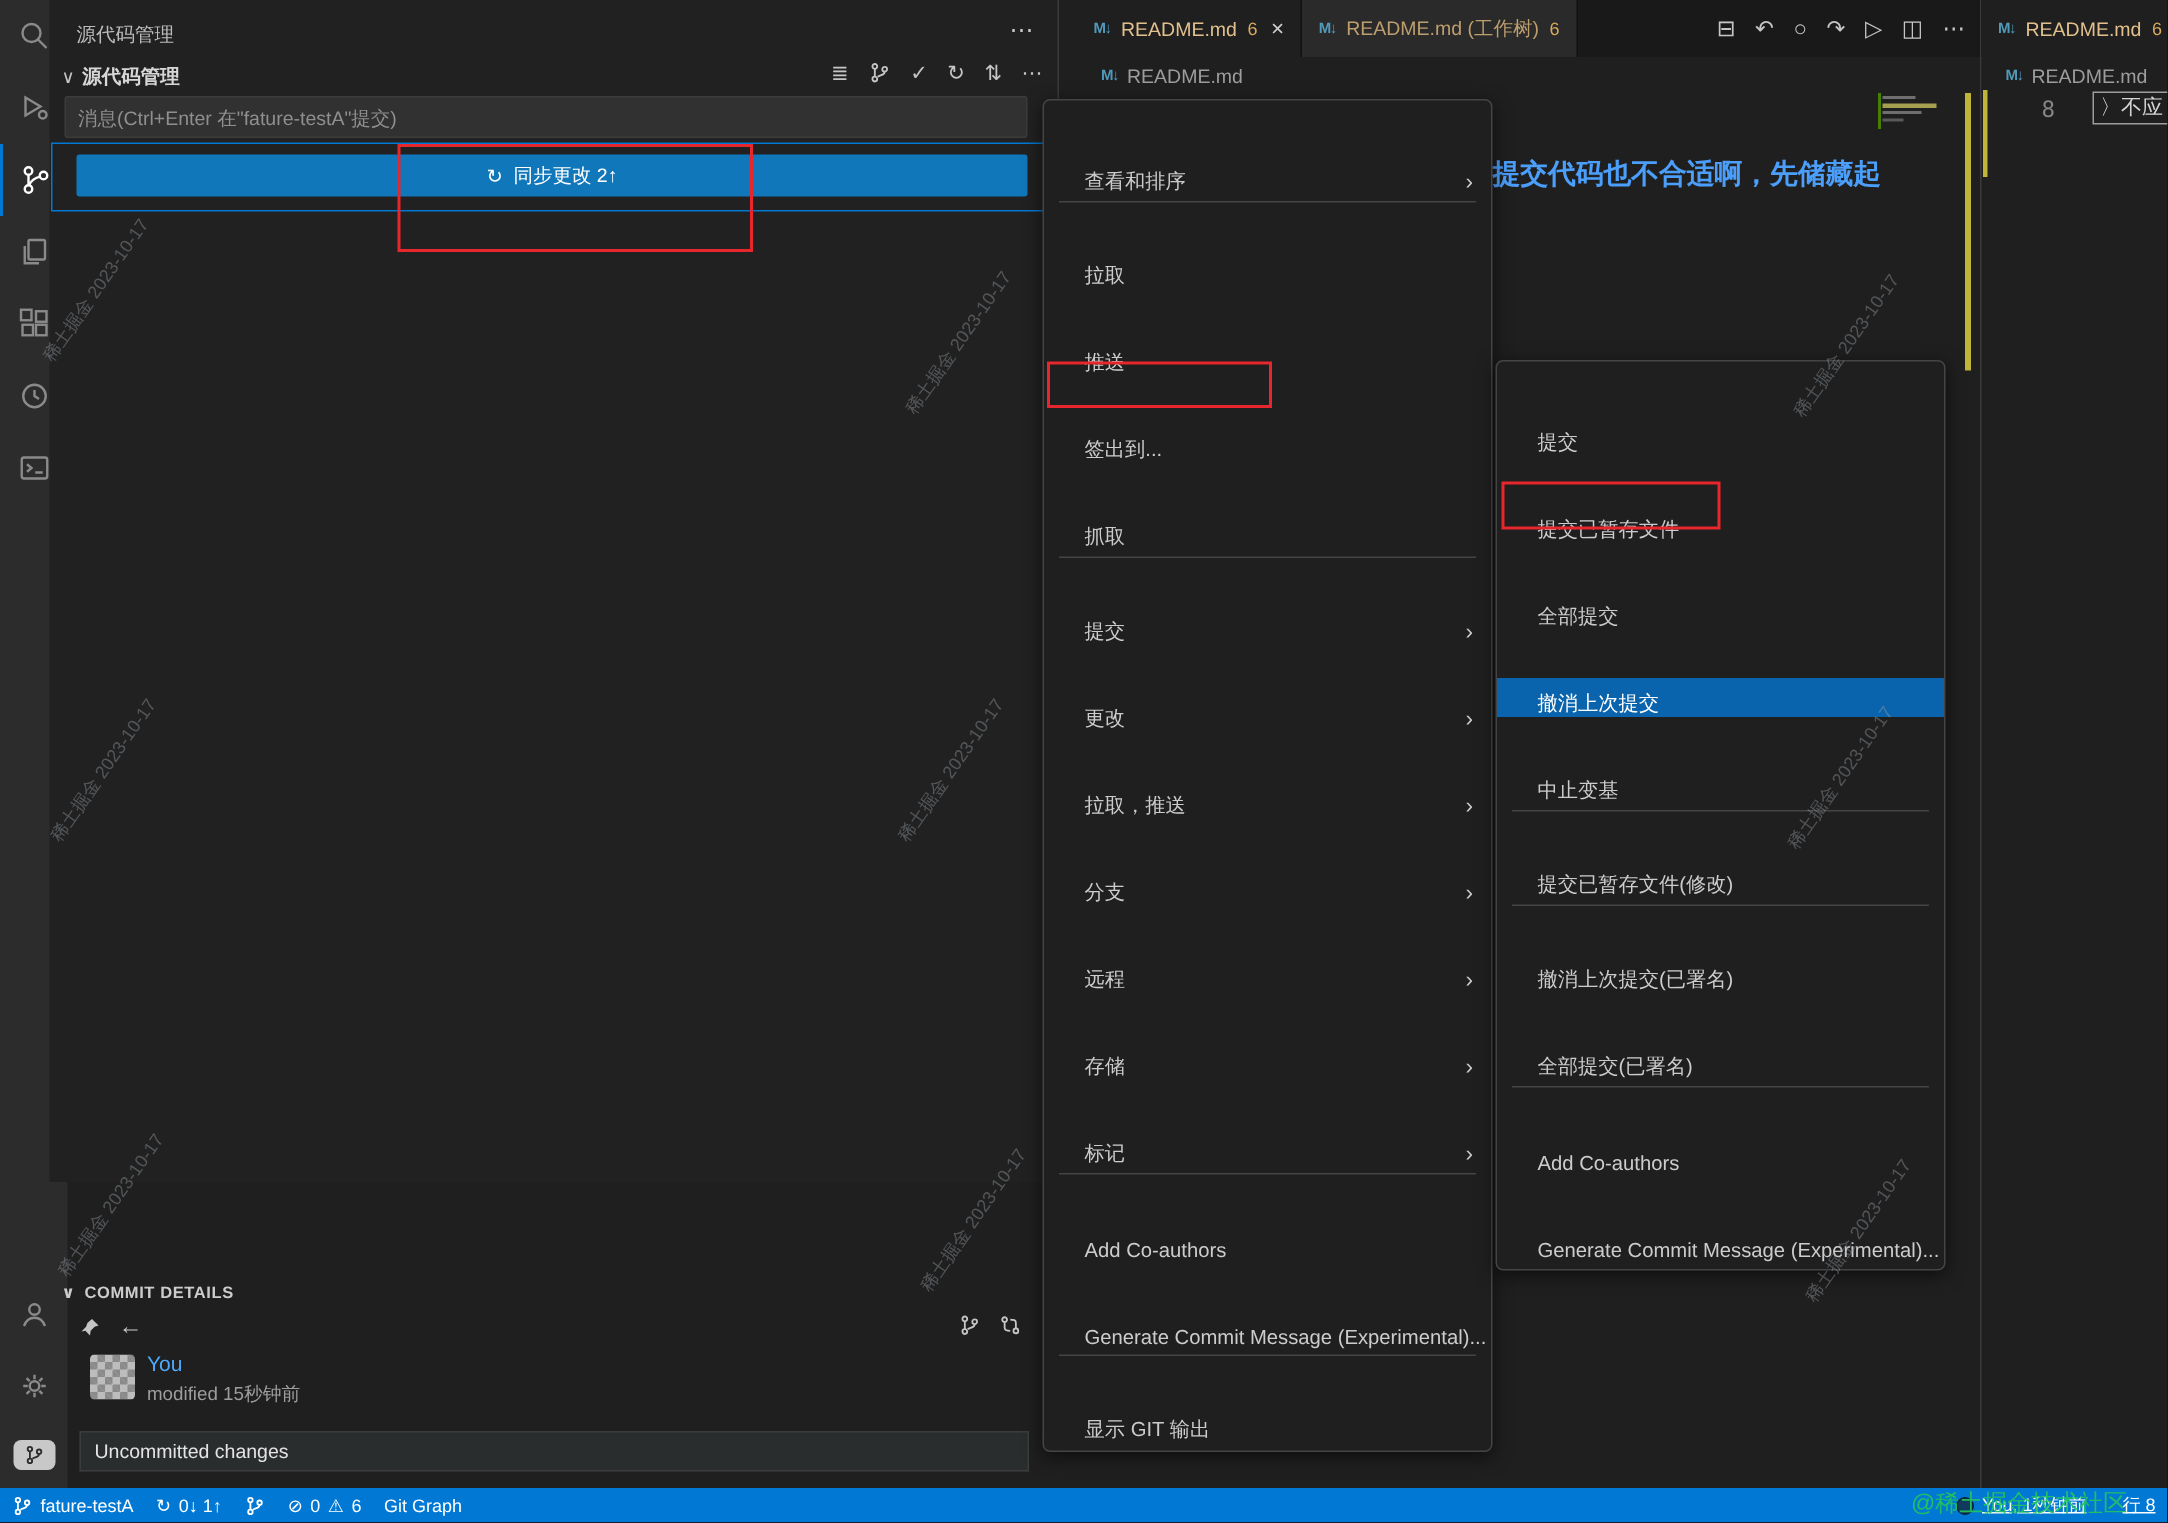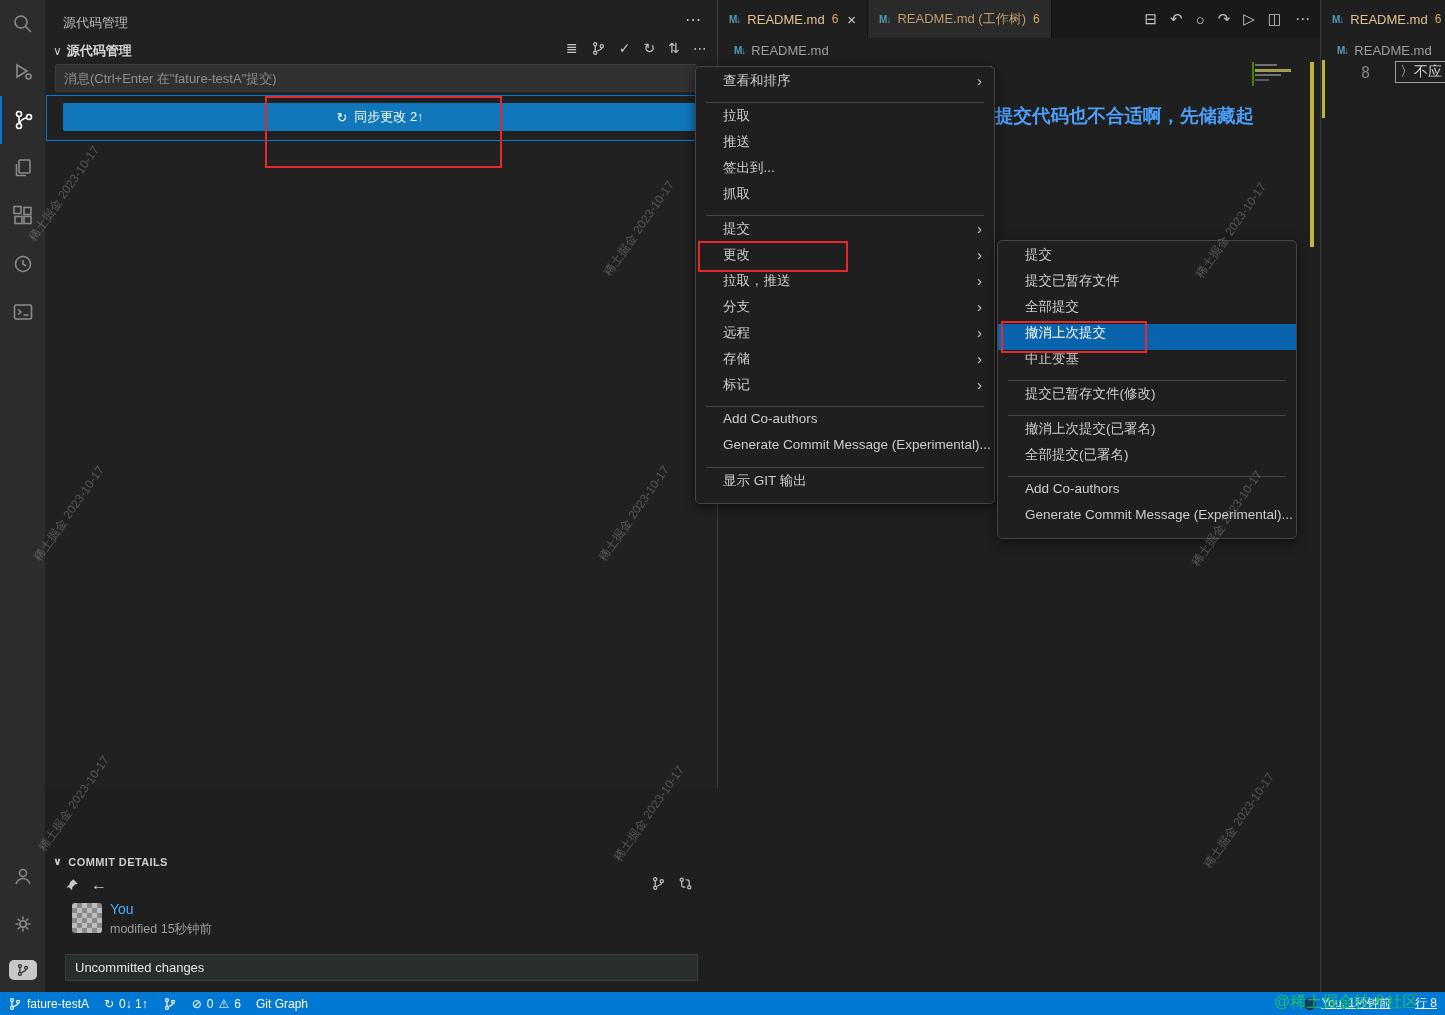--- a/index.html
+++ b/index.html
@@ -9,21 +9,21 @@
 
   
   .activity-bar { position:absolute; left:0; top:0; width:45px; height:992px; background:#2c2c2c; display:flex; flex-direction:column; align-items:stretch; z-index:10; }
   .ab-icon { width:45px; height:48px; display:flex; align-items:center; justify-content:center; color:#8a8a8a; cursor:pointer; }
   .ab-icon.active { color:#ffffff; border-left:2px solid #0078d4; }
   .ab-spacer { flex:1; }
   .ab-badge-wrap { width:45px; height:44px; display:flex; align-items:center; justify-content:center; }
   .ab-badge { width:28px; height:20px; border-radius:5px; background:#c8c8c8; color:#2c2c2c; display:flex; align-items:center; justify-content:center; }
 
   
-  .sidebar { position:absolute; left:45px; top:0; width:673px; height:788px; background:#212121; border-right:1px solid #3a3a3a; z-index:10; }
+  .sidebar { position:absolute; left:33px; top:0; width:673px; height:788px; background:#212121; border-right:1px solid #3a3a3a; z-index:10; }
   .sb-title { position:absolute; left:18px; top:14px; font-size:13px; color:#bcbcbc; }
   .sb-title-more { position:absolute; right:16px; top:10px; font-size:16px; color:#c5c5c5; cursor:pointer; }
   .sb-section { position:absolute; left:8px; top:42px; font-size:13px; color:#d7d7d7; font-weight:700; display:flex; gap:5px; align-items:center; cursor:pointer; }
   .sb-section .chev { font-weight:400; font-size:12px; color:#c5c5c5; }
   .sb-actions { position:absolute; right:10px; top:40px; display:flex; align-items:center; gap:13px; color:#c5c5c5; font-size:14px; }
   .sb-actions > span, .sb-actions > svg { cursor:pointer; }
   .commit-input { position:absolute; left:10px; top:64px; width:642px; height:28px; background:#313131; border:1px solid #3c3c3c; border-radius:2px; color:#cccccc; font-size:13px; padding:0 8px; outline:none; font-family:"Liberation Sans","DejaVu Sans",sans-serif; }
   .commit-input::placeholder { color:#8f8f8f; }
   .sync-outline { position:absolute; left:1px; top:95px; width:671px; height:46px; border:1px solid #0078d4; pointer-events:none; }
   .sync-button { position:absolute; left:18px; top:103px; width:634px; height:28px; background:#1177bb; border:none; border-radius:2px; color:#ffffff; font-size:13px; display:flex; align-items:center; justify-content:center; gap:7px; cursor:pointer; }
@@ -58,21 +58,21 @@
   .overview-yellow { position:absolute; left:592px; top:62px; width:4px; height:185px; background:#c0b43a; }
 
   
   .editor-g2 { position:absolute; left:1320px; top:0; width:125px; height:992px; background:#1f1f1f; border-left:1px solid #3a3a3a; }
   .g2-gutter-mod { position:absolute; left:1px; top:60px; width:3px; height:58px; background:#c0b43a; }
   .g2-linenum { position:absolute; left:40px; top:64px; font-family:"DejaVu Sans Mono","Liberation Mono",monospace; font-size:15px; color:#858585; }
   .g2-linebox { position:absolute; left:74px; top:61px; border:1px solid #9d9d9d; padding:1px 4px; font-family:"DejaVu Sans Mono","Liberation Mono",monospace; font-size:14px; color:#d4d4d4; white-space:nowrap; }
 
   
   .menu { position:absolute; width:300px; background:#1f1f1f; border:1px solid #454545; border-radius:5px; box-shadow:0 3px 12px rgba(0,0,0,.55); padding:5px 0; z-index:50; font-size:13.5px; color:#cccccc; }
-  .menu-item { position:relative; height:26px; display:flex; align-items:flex-start; padding:0 28px 0 27px; cursor:pointer; white-space:nowrap; }
+  .menu-item { position:relative; height:26px; display:flex; align-items:flex-end; padding:0 28px 0 27px; cursor:pointer; white-space:nowrap;margin-top:32px; }
   .menu-item .arrow { position:absolute; right:12px; font-size:15px; color:#cccccc; }
   .menu-item.selected { background:#0a64ad; color:#ffffff; }
   .menu-sep { height:1px; background:#454545; margin:4px 10px; }
   .menu-ctx { left:695px; top:66px; }
   .menu-sub { left:997px; top:240px; z-index:60; }
 
   
   .status-bar { position:absolute; left:0; top:992px; width:1445px; height:23px; background:#0078d4; color:#ffffff; font-size:12px; display:flex; align-items:center; gap:15px; padding:0 8px; z-index:40; }
   .sb-item { display:flex; align-items:center; gap:5px; white-space:nowrap; cursor:pointer; }
   .sb-right { margin-left:auto; display:flex; align-items:flex-end; gap:24px;text-decoration:underline; }

